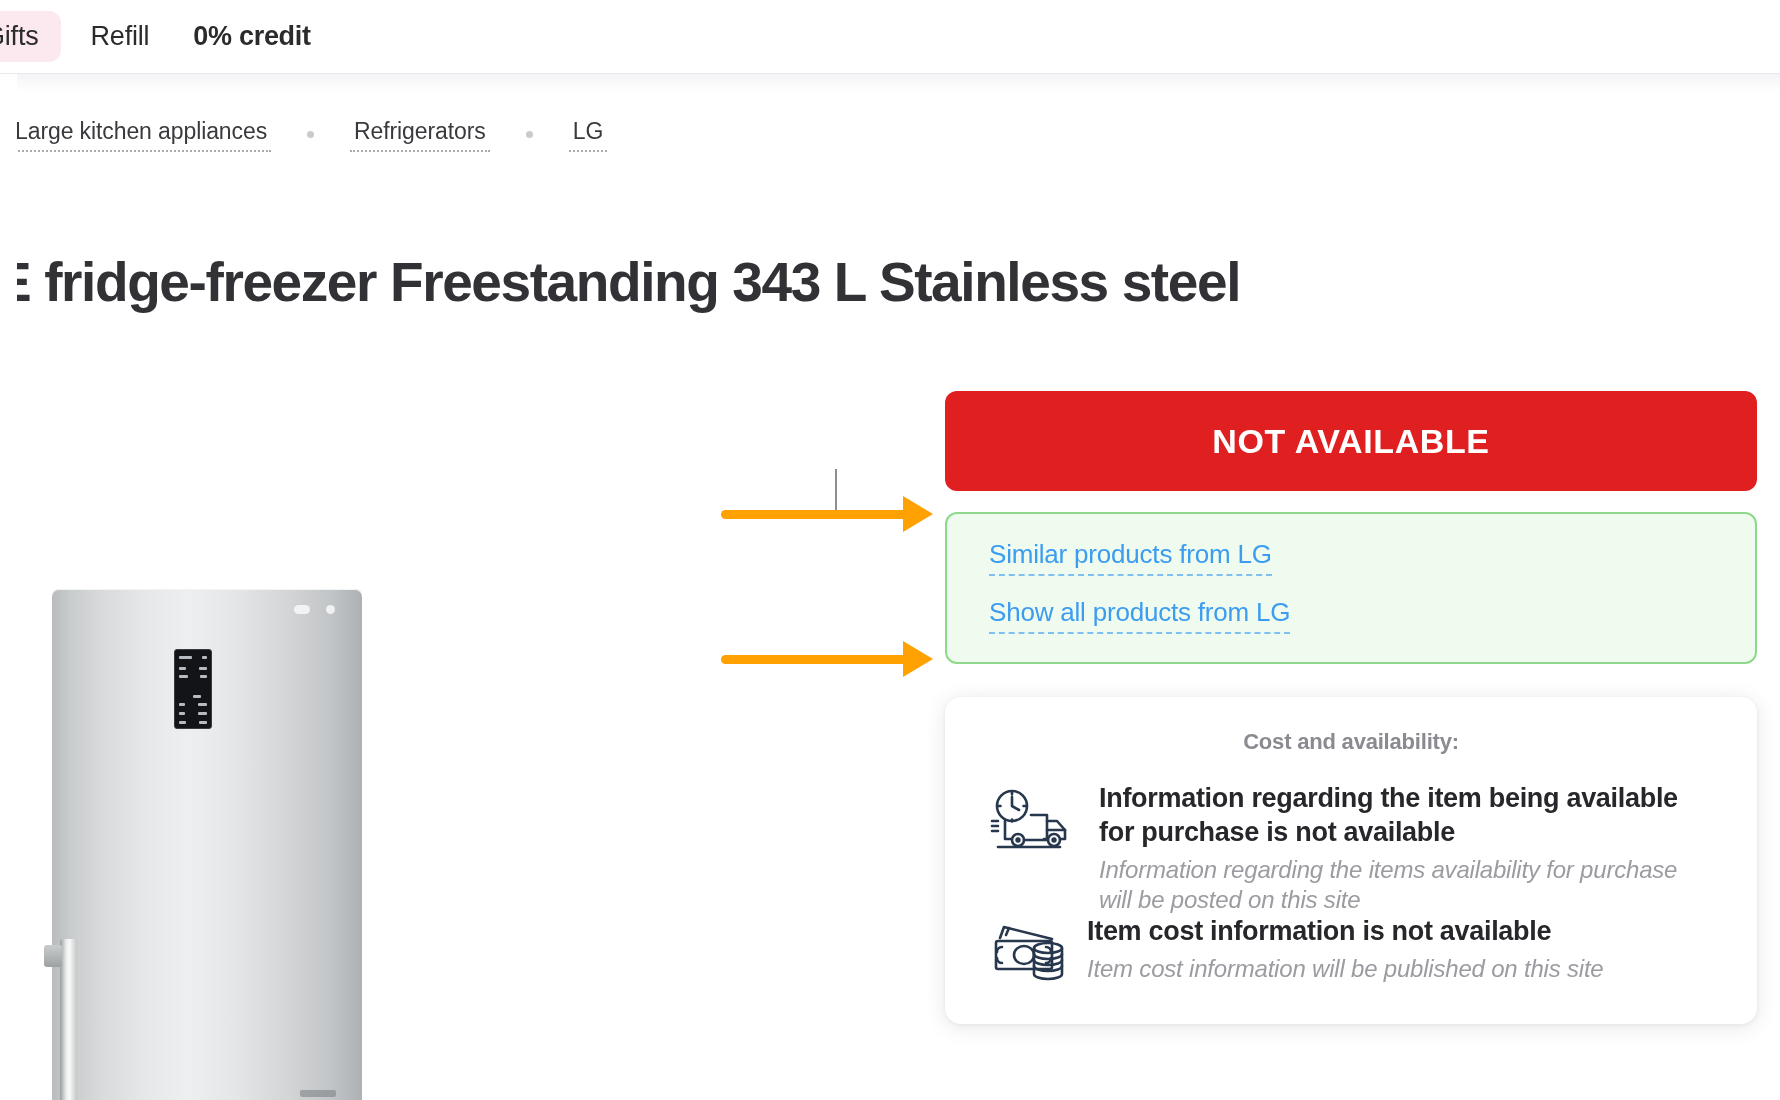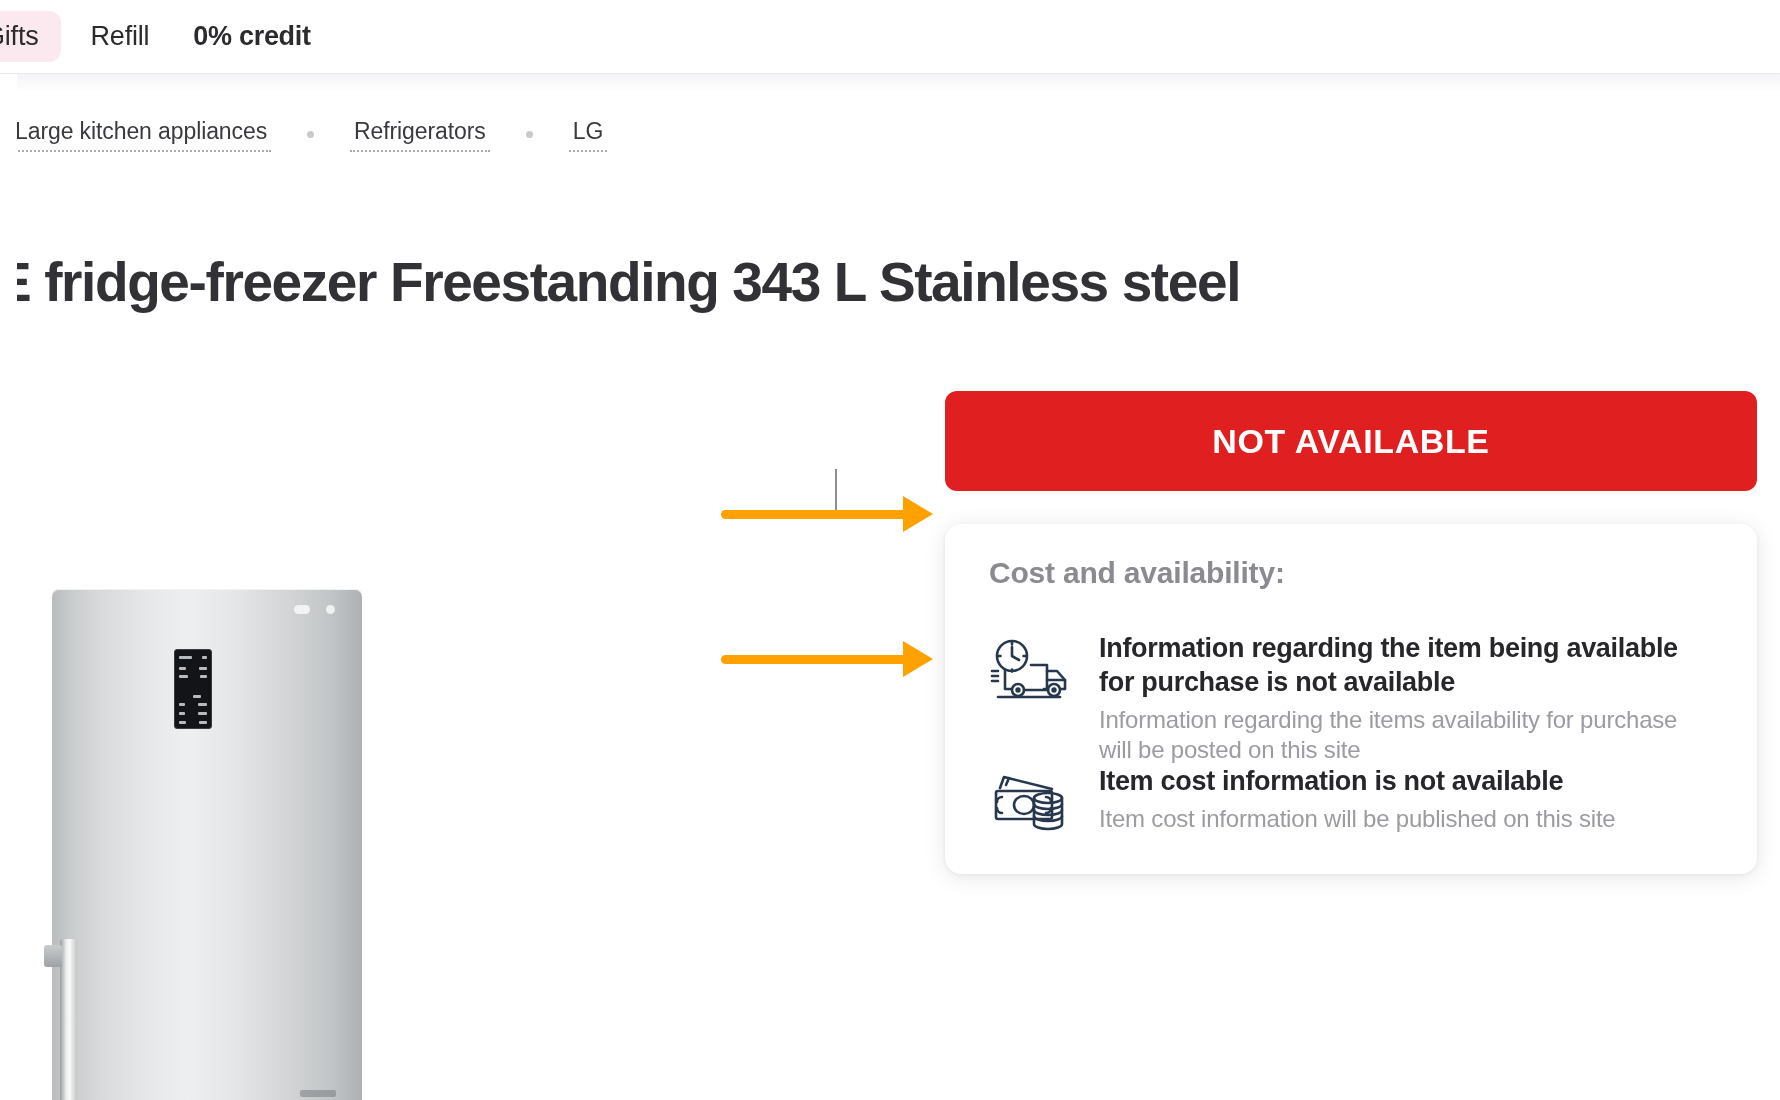--- a/index.html
+++ b/index.html
@@ -312,34 +312,34 @@
 
   .cost-card {
     margin-top: 33px;
     width: 812px;
     background: #ffffff;
     border-radius: 16px;
     box-shadow: 0 3px 22px rgba(24,24,40,0.10), 0 1px 4px rgba(24,24,40,0.06);
     padding: 32px 44px 40px 44px;
   }
   .cost-card-title {
-    text-align: left;
-    font-size: 30px;
+    text-align: center;
+    font-size: 22px;
     font-weight: 700;
     color: #8a8a90;
     letter-spacing: -0.2px;
-    margin-bottom: 42px;
+    margin-bottom: 27px;
   }
 
   .cost-row {
     display: flex;
     align-items: flex-start;
     gap: 24px;
   }
-  .cost-row:last-child { margin-bottom: 0; }
+  .cost-row:last-child { margin-bottom: 0; gap: 12px; }
   .cost-icon {
     flex: none;
     width: 86px;
     padding-top: 6px;
     display: flex;
     justify-content: center;
   }
   .cost-text { flex: 1; min-width: 0; }
   .cost-head {
     font-size: 27px;
@@ -347,20 +347,21 @@
     color: #27272b;
     letter-spacing: -0.3px;
     line-height: 1.25;
     margin-bottom: 5px;
   }
   .cost-sub {
     font-size: 24px;
     color: #9b9ba1;
     letter-spacing: -0.2px;
     line-height: 1.26;
+    font-style: italic;
   }
 </style>
 </head>
 <body>
 
 <div class="topbar">
   <div class="topbar-inner">
     <div class="tab pill">Gifts</div>
     <div class="tab-gap"></div>
     <div class="tab">Refill</div>
@@ -431,20 +432,24 @@
 
   <div class="arrow" id="arrow-2">
     <div class="shaft"></div>
     <div class="head"></div>
   </div>
 
   <div class="right-col">
 
     <div class="not-available">NOT AVAILABLE</div>
 
+    <div class="similar-box">
+      <a class="green-link">Similar products from LG</a>
+      <a class="green-link">Show all products from LG</a>
+    </div>
 
     <div class="cost-card">
       <div class="cost-card-title">Cost and availability:</div>
 
       <div class="cost-row">
         <div class="cost-icon">
           <svg width="84" height="62" viewBox="0 0 84 62" fill="none" stroke="#27374D" stroke-width="2.6" stroke-linecap="round" stroke-linejoin="round" aria-hidden="true">
             <circle cx="22" cy="18" r="15"></circle>
             <path d="M22 9 V18 L29 22"></path>
             <path d="M22 4.5 v2 M35.5 18 h-2 M22 31.5 v2 M8.5 18 h2"></path>

